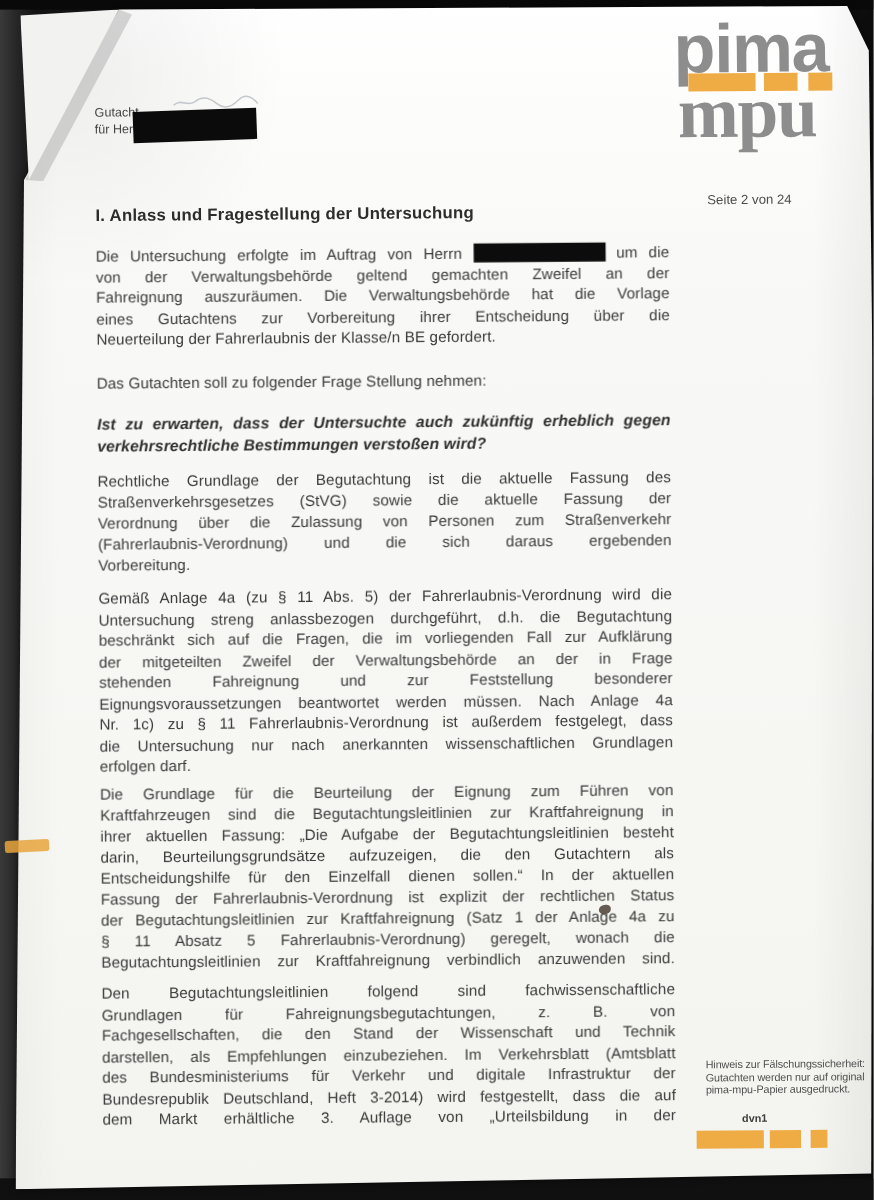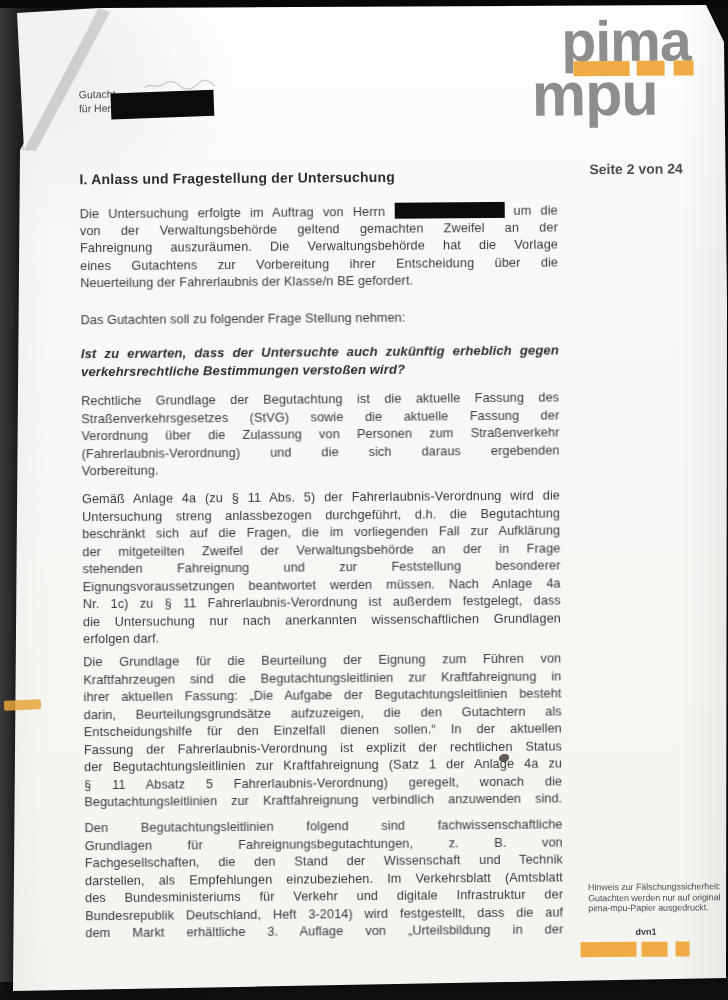--- a/index.html
+++ b/index.html
@@ -32,44 +32,44 @@
 
   
   #doc-header{position:absolute;left:82px;top:85px;font-size:10.5px;line-height:14px;color:#454545;}
   #header-redaction{position:absolute;left:114px;top:90px;width:103px;height:26px;background:#0b0b0b;transform:rotate(-1.6deg);}
   #header-scribble{position:absolute;left:146px;top:76px;opacity:.55;}
 
   
   #logo{position:absolute;left:0;top:0;}
   .logo-word{position:absolute;font-weight:bold;color:#8d8d8d;line-height:1;letter-spacing:-1px;}
   #logo-pima{left:565px;top:15px;font-size:57px;}
-  #logo-mpu{left:535px;top:66px;font-size:61px;}
+  #logo-mpu{left:568px;top:66px;font-size:61px;font-family:Liberation Serif, serif;}
   .dash{position:absolute;top:63px;height:15px;background:#F0AC44;}
   #dash-1{left:577px;width:56px;}
   #dash-2{left:640px;width:28px;}
   #dash-3{left:677px;width:20px;}
 
-  #page-indicator{position:absolute;left:592px;top:163px;font-size:14px;color:#4d4d4d;font-weight:bold;}
+  #page-indicator{position:absolute;left:592px;top:163px;font-size:11px;color:#4d4d4d;}
 
   
   #doc-heading{position:absolute;left:82px;top:169px;width:478px;font-size:14px;font-weight:bold;color:#2d2d2d;letter-spacing:.2px;}
   #paragraphs .para{position:absolute;left:82px;width:478px;font-size:12.7px;line-height:17.5px;color:#3a3a3a;letter-spacing:.1px;filter:blur(.2px);}
   #paragraphs .para.q{font-weight:bold;font-style:italic;font-size:13.1px;color:#2f2f2f;}
   .line{height:17.5px;overflow:hidden;text-align:left;}
   .line.j{text-align:justify;text-align-last:justify;}
   .redact{display:inline-block;width:110px;height:16px;background:#0c0c0c;vertical-align:-3px;}
   .p-0{top:203px}.p-1{top:310px}.p-2{top:343px}.p-3{top:391px}.p-4{top:489px}.p-5{top:652px}.p-6{top:818px}
 
   
   #ink-smudge{position:absolute;left:497px;top:755px;width:10px;height:8px;background:#42342a;border-radius:60% 40% 55% 45%;opacity:.8;}
   #edge-smudge{position:absolute;left:4px;top:700px;width:37px;height:10px;background:#E8A43C;opacity:.85;border-radius:2px;transform:rotate(-3deg);}
 
   
   #security-note{position:absolute;left:585px;top:884px;width:142px;font-size:9px;line-height:10.6px;color:#4f4f4f;letter-spacing:-.1px;}
-  #security-code{position:absolute;left:615px;top:929px;font-size:9px;font-weight:bold;color:#3c3c3c;margin-left:17px;}
+  #security-code{position:absolute;left:615px;top:929px;font-size:9px;font-weight:bold;color:#3c3c3c;}
   .fbar{position:absolute;top:944px;height:15px;background:#F0AC44;}
   #fbar-1{left:577px;width:56px;}
   #fbar-2{left:638px;width:26px;}
   #fbar-3{left:672px;width:14px;}
 </style>
 </head>
 <body>
 
 <div id="bg-top"></div>
 <div id="bg-bottom"></div>

